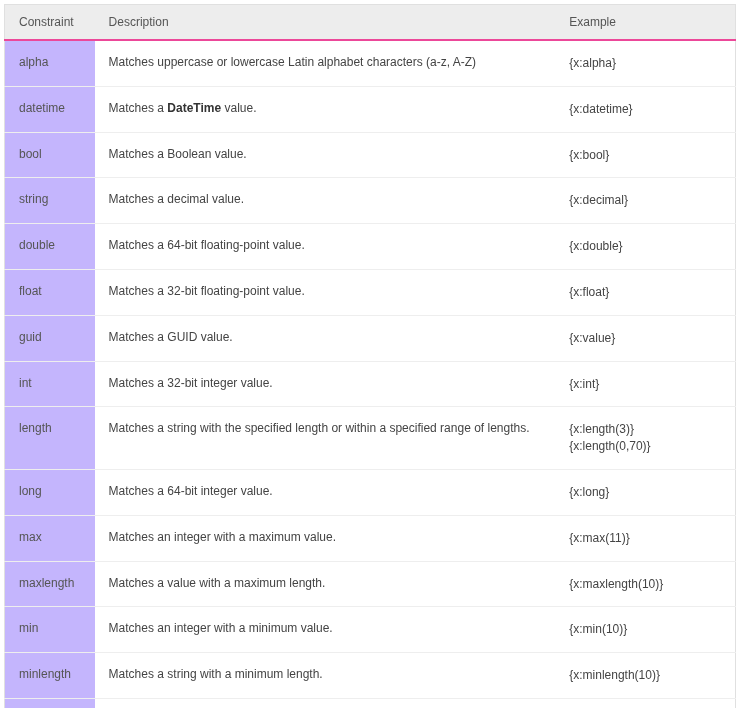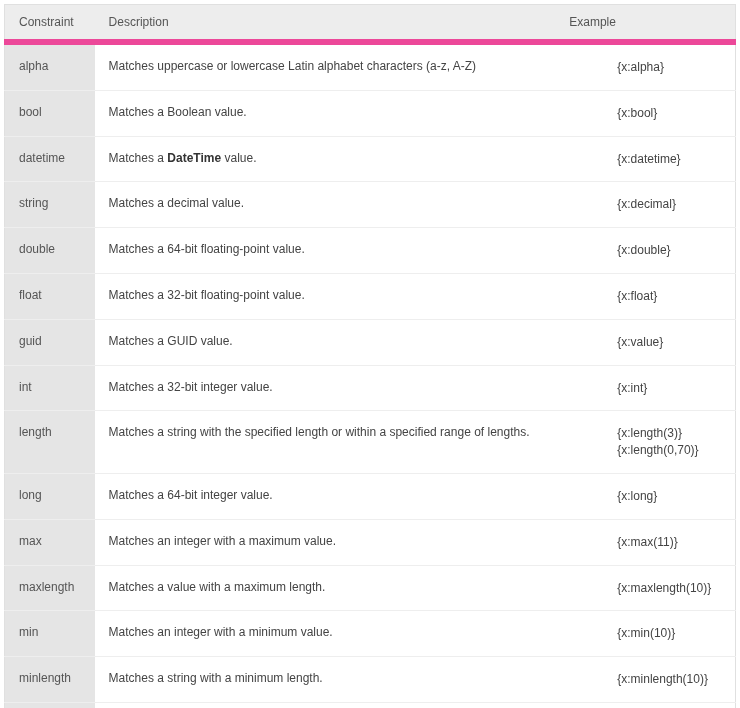--- a/index.html
+++ b/index.html
@@ -17,52 +17,51 @@
       width: 732px;
       border-collapse: collapse;
       border: 1px solid #e0e0e0;
     }
     th {
       text-align: left;
       background: #ededed;
       font-weight: 400;
       color: #555;
       padding: 10px 14px;
-      border-bottom: 6px solid #ec4899;
+      border-bottom: 2px solid #ec4899;
       font-size: 12px;
     }
     td {
       padding: 14px 14px;
       border-bottom: 1px solid #eee;
       vertical-align: top;
       font-size: 12px;
       color: #444;
     }
     tr:last-child td {
       border-bottom: none;
     }
     td:first-child {
-      background: #e5e5e5;
+      background: #c4b5fd;
       width: 90px;
       color: #555;
     }
     td:nth-child(2) {
       width: 460px;
     }
     td:nth-child(3) {
       width: 180px;
     }
     .strong {
       font-weight: 700;
       color: #333;
     }
     .ex-line {
       display: block;
       line-height: 1.4;
-      margin-left: 48px;
     }
   </style>
 </head>
 <body>
 
 <table>
   <thead>
     <tr>
       <th>Constraint</th>
       <th>Description</th>
@@ -71,31 +70,31 @@
   </thead>
   <tbody id="tbody">
   <tr>
         <td>alpha</td>
         <td><span>Matches uppercase or lowercase Latin alphabet characters (a-z, A-Z)</span></td>
         <td>
           <span class="ex-line">{x:alpha}</span>
         </td>
       </tr>
       <tr>
+        <td>datetime</td>
+        <td><span>Matches a </span><span class="strong">DateTime</span><span> value.</span></td>
+        <td>
+          <span class="ex-line">{x:datetime}</span>
+        </td>
+      </tr>
+      <tr>
         <td>bool</td>
         <td><span>Matches a Boolean value.</span></td>
         <td>
           <span class="ex-line">{x:bool}</span>
-        </td>
-      </tr>
-      <tr>
-        <td>datetime</td>
-        <td><span>Matches a </span><span class="strong">DateTime</span><span> value.</span></td>
-        <td>
-          <span class="ex-line">{x:datetime}</span>
         </td>
       </tr>
       <tr>
         <td>string</td>
         <td><span>Matches a decimal value.</span></td>
         <td>
           <span class="ex-line">{x:decimal}</span>
         </td>
       </tr>
       <tr>

